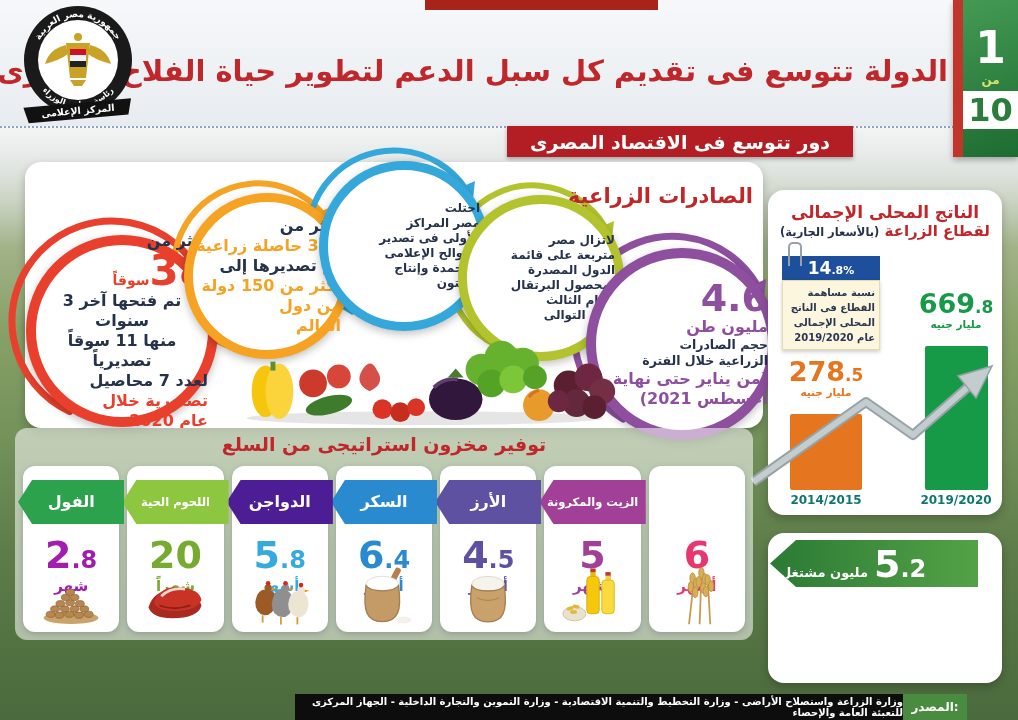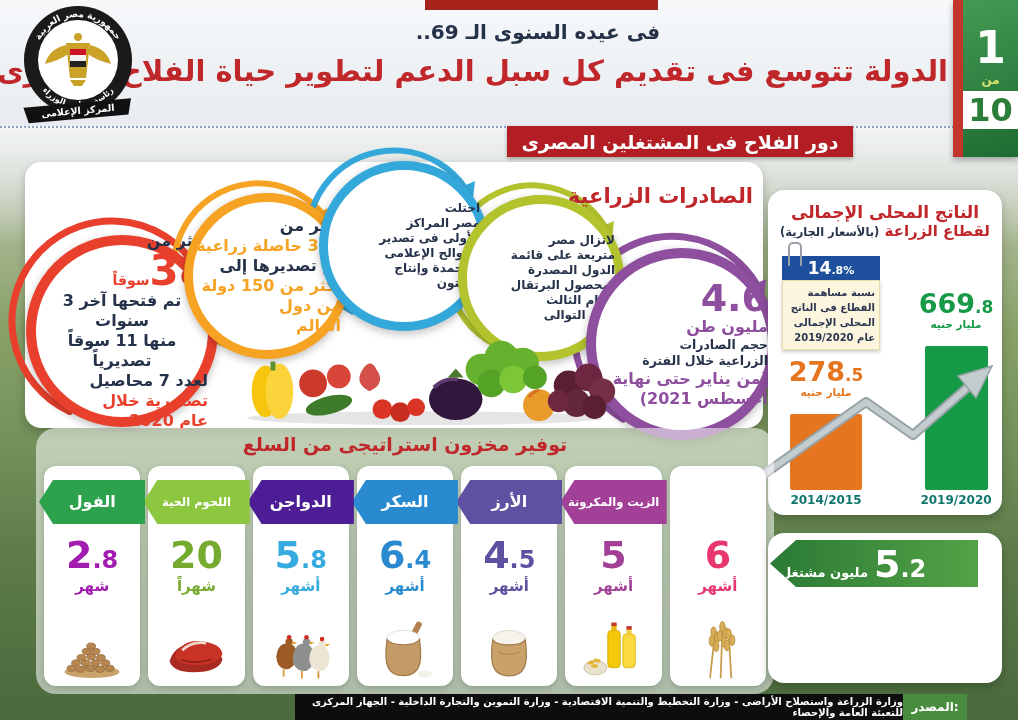--- a/index.html
+++ b/index.html
@@ -78,22 +78,22 @@
   .bval{position:absolute;text-align:center;line-height:1}
   .bval .vi{font-size:27px}.bval .vd{font-size:17px}
   .bval .bu{font-size:10.5px;display:block;margin-top:2px}
   .bv-orange{left:10px;top:168px;width:96px;color:#e5761f}
   .bv-green{left:142px;top:100px;width:92px;color:#169a47}
   .byear{position:absolute;top:303px;font-size:12px;color:#0f766e;text-align:center}
   .by-0{left:14px;width:88px}.by-1{left:146px;width:84px}
   .zig{position:absolute;left:-20px;top:170px;width:262px;height:140px}
 
   
-  .storage{position:absolute;left:36px;top:428px;width:738px;height:266px;
-    background:rgba(255,255,255,.55);border-radius:20px}
+  .storage{position:absolute;left:15px;top:428px;width:738px;height:212px;
+    background:rgba(255,255,255,.55);border-radius:12px}
   .storage-title{text-align:center;margin-top:5px;font-size:19px;color:#c0272b}
   .cols{position:absolute;left:8px;right:8px;top:38px;bottom:8px;display:flex;gap:8px;direction:rtl}
   .col{position:relative;flex:1;background:#fff;border-radius:12px;
     box-shadow:0 2px 6px rgba(0,0,0,.18)}
   .tag{position:absolute;left:-5px;right:-5px;top:14px;height:44px;color:#fff;display:flex;
     align-items:center;justify-content:center;text-align:center;font-size:16px;line-height:1.1;
     clip-path:polygon(0 50%,14px 0,100% 0,100% 100%,14px 100%)}
   .tag.two{font-size:11.5px}
   .num{margin-top:70px;text-align:center;line-height:1;direction:ltr}
   .num .vi{font-size:38px}.num .vd{font-size:24px}
@@ -129,21 +129,20 @@
 </style>
 </head>
 <body>
 
 <div id="stage">
   <div class="bg-field"></div>
   <div class="bg-haze"></div>
 
   <div class="header">
     <div class="deco-bar"></div>
-    <div class="eyebrow" dir="rtl">فى عيده السنوى الـ 69..</div>
     <div class="main-title" dir="rtl">الدولة تتوسع فى تقديم كل سبل الدعم لتطوير حياة الفلاح المصرى</div>
     <svg class="logo" viewBox="0 0 124 124">
       <circle cx="62" cy="56" r="54" fill="#1a1a1a"></circle>
       <circle cx="62" cy="56" r="40" fill="#ffffff"></circle>
       <path id="arcTop" d="M 19 56 A 43 43 0 0 1 105 56" fill="none"></path>
       <text font-size="9" fill="#fff"><textPath href="#arcTop" startOffset="50%" text-anchor="middle">جمهورية مصر العربية</textPath></text>
       <path id="arcBot" d="M 15 56 A 47 47 0 0 0 109 56" fill="none"></path>
       <text font-size="8" fill="#fff"><textPath href="#arcBot" startOffset="50%" text-anchor="middle">رئاسة مجلس الوزراء</textPath></text>
       <g fill="#c9a227">
         <circle cx="62" cy="33" r="4"></circle>
@@ -155,21 +154,21 @@
         <rect x="54" y="57" width="16" height="6" fill="#222"></rect>
         <path d="M54 76 L70 76 L66 82 L58 82 Z"></path>
       </g>
       <g transform="rotate(-5 62 108)">
         <path d="M8 99 L116 99 L112 115 L12 115 Z" fill="#111"></path>
         <text x="62" y="110" text-anchor="middle" font-size="9.5" fill="#fff">المركز الإعلامى</text>
       </g>
     </svg>
   </div>
 
-  <div class="banner" dir="rtl">دور الفلاح فى المشتغلين المصرى</div>
+  <div class="banner" dir="rtl">دور تتوسع فى الاقتصاد المصرى</div>
 
   <div class="pager">
     <div class="pager-strip"></div>
     <div class="pager-green">
       <div class="p1">1</div>
       <div class="pmin">من</div>
       <div class="p10box"><span>10</span></div>
     </div>
   </div>
 

